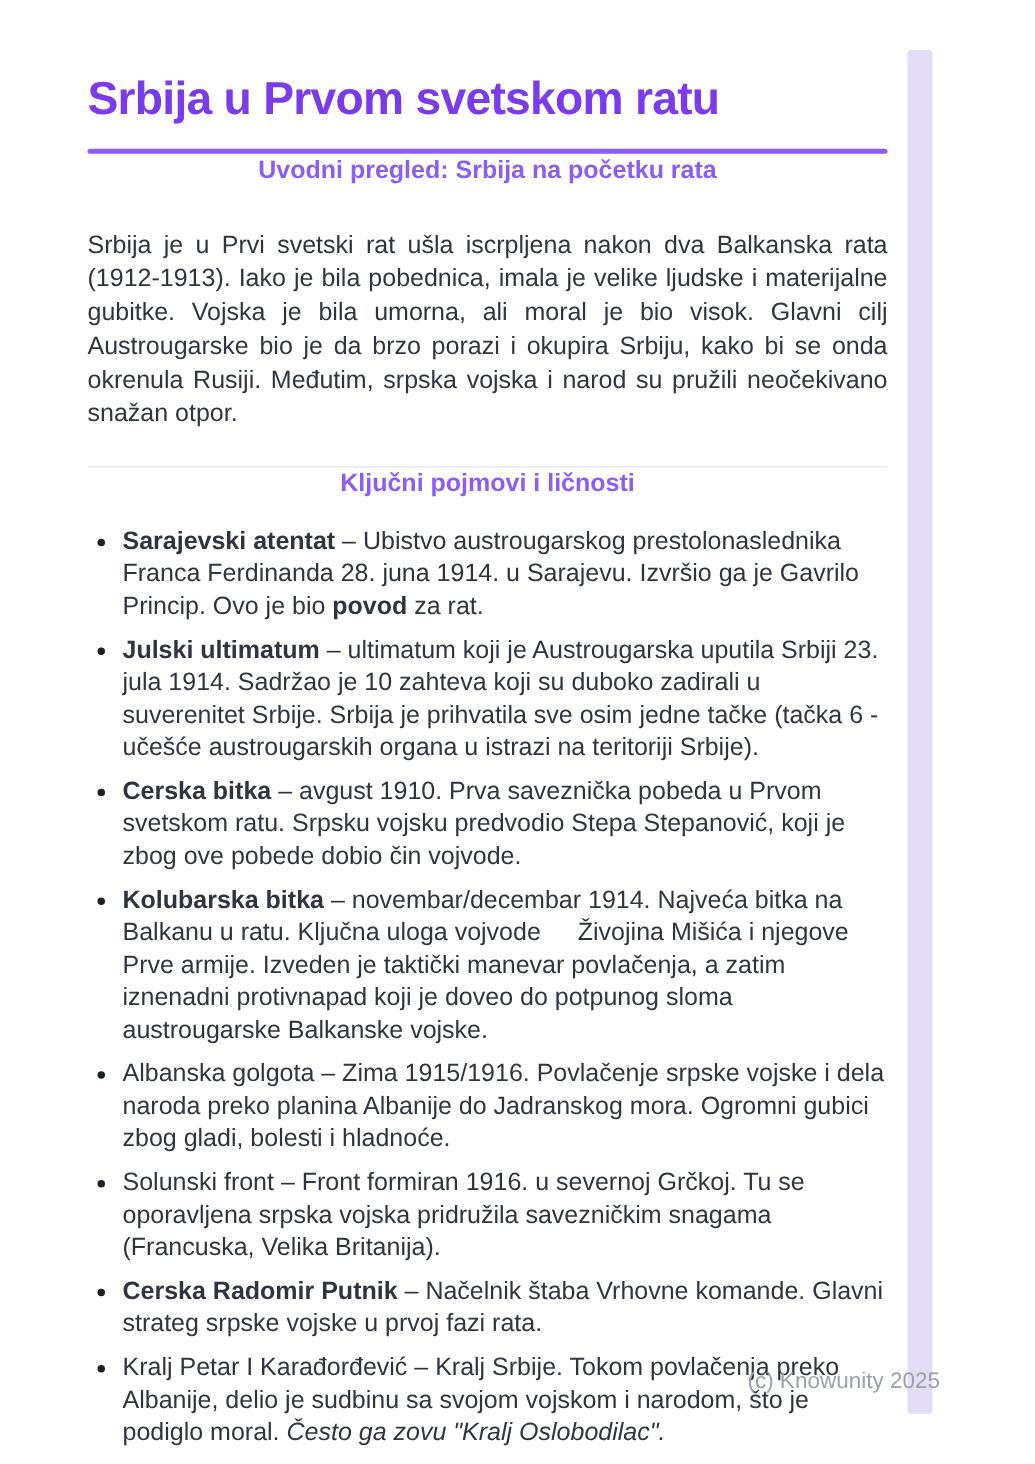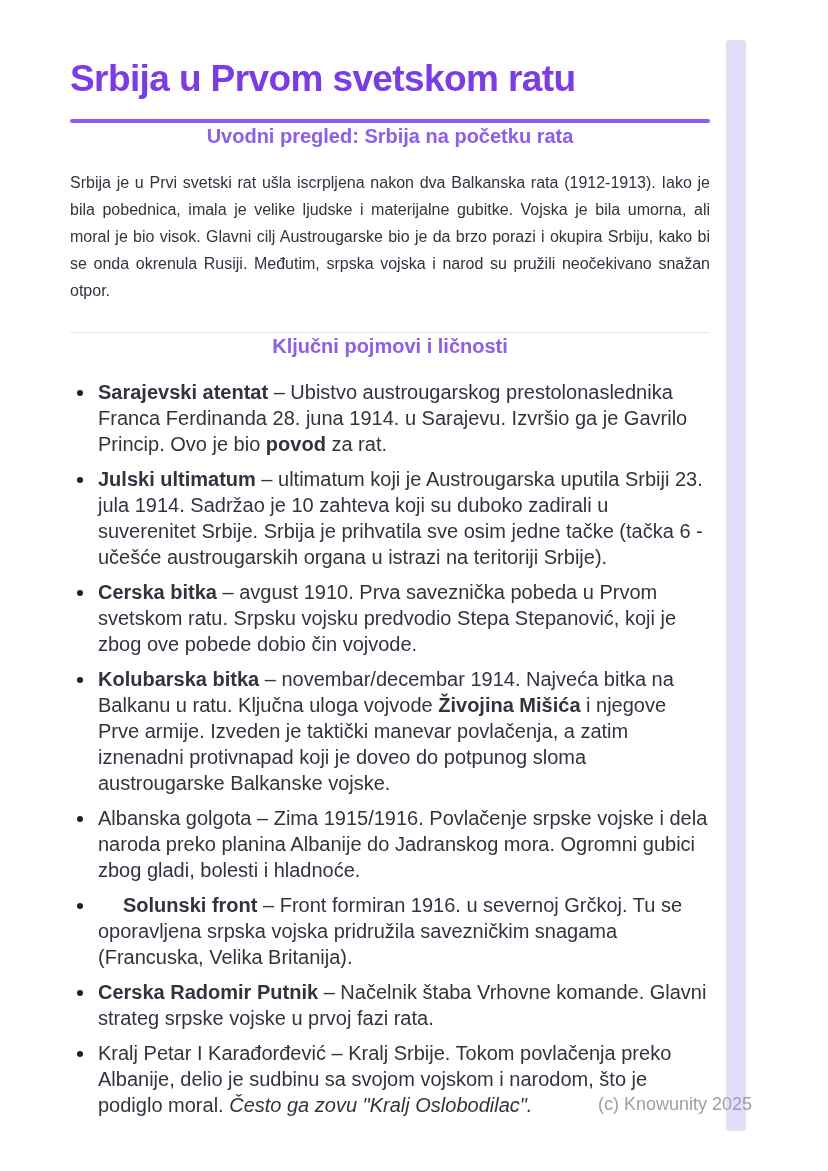--- a/index.html
+++ b/index.html
@@ -51,22 +51,22 @@
     margin: 0;
     font-size: 20px;
     line-height: 26px;
     font-weight: 700;
     color: var(--heading-purple, #8b5cf6);
     text-align: center;
   }
   .h2-intro { margin-top: 36px; }
   .h2-terms { margin-top: 32px; }
   p.intro-paragraph {
-    margin: 20px 0 0 0;
-    font-size: 16px;
+    margin: 34px 0 0 0;
+    font-size: 20px;
     line-height: 27px;
     text-align: justify;
     color: var(--body-text, #2f3440);
   }
   hr.divider {
     margin: 28px 0 0 0;
     border: none;
     border-top: 1px solid var(--divider, #e5e7eb);
   }
   ul.terms-list {
@@ -111,23 +111,23 @@
     <p class="intro-paragraph">Srbija je u Prvi svetski rat ušla iscrpljena nakon dva Balkanska rata (1912-1913). Iako je bila pobednica, imala je velike ljudske i materijalne gubitke. Vojska je bila umorna, ali moral je bio visok. Glavni cilj Austrougarske bio je da brzo porazi i okupira Srbiju, kako bi se onda okrenula Rusiji. Međutim, srpska vojska i narod su pružili neočekivano snažan otpor.</p>
 
     <hr class="divider">
 
     <h2 class="section-heading h2-terms">Ključni pojmovi i ličnosti</h2>
 
     <ul class="terms-list">
         <li><span style="font-weight: 700;">Sarajevski atentat</span><span> – Ubistvo austrougarskog prestolonaslednika Franca Ferdinanda 28. juna 1914. u Sarajevu. Izvršio ga je Gavrilo Princip. Ovo je bio </span><span style="font-weight: 700;">povod</span><span> za rat.</span></li>
         <li><span style="font-weight: 700;">Julski ultimatum</span><span> – ultimatum koji je Austrougarska uputila Srbiji 23. jula 1914. Sadržao je 10 zahteva koji su duboko zadirali u suverenitet Srbije. Srbija je prihvatila sve osim jedne tačke (tačka 6 - učešće austrougarskih organa u istrazi na teritoriji Srbije).</span></li>
         <li><span style="font-weight: 700;">Cerska bitka</span><span> – avgust 1910. Prva saveznička pobeda u Prvom svetskom ratu. Srpsku vojsku predvodio </span><span style="font-weight: 400;">Stepa Stepanović</span><span>, koji je zbog ove pobede dobio čin vojvode.</span></li>
-        <li><span style="font-weight: 700;">Kolubarska bitka</span><span> – novembar/decembar 1914. Najveća bitka na Balkanu u ratu. Ključna uloga vojvode </span><span style="font-weight: 700;">Živojina Mišića</span><span> i njegove Prve armije. Izveden je taktički manevar povlačenja, a zatim iznenadni protivnapad koji je doveo do potpunog sloma austrougarske Balkanske vojske.</span></li>
+        <li><span style="font-weight: 700;">Kolubarska bitka</span><span> – novembar/decembar 1914. Najveća bitka na Balkanu u ratu. Ključna uloga vojvode </span><span style="font-weight: 400; margin-left: 24px;">Živojina Mišića</span><span> i njegove Prve armije. Izveden je taktički manevar povlačenja, a zatim iznenadni protivnapad koji je doveo do potpunog sloma austrougarske Balkanske vojske.</span></li>
         <li><span style="font-weight: 400;">Albanska golgota</span><span> – Zima 1915/1916. Povlačenje srpske vojske i dela naroda preko planina Albanije do Jadranskog mora. Ogromni gubici zbog gladi, bolesti i hladnoće.</span></li>
-        <li><span style="font-weight: 700; margin-left: 25px;">Solunski front</span><span> – Front formiran 1916. u severnoj Grčkoj. Tu se oporavljena srpska vojska pridružila savezničkim snagama (Francuska, Velika Britanija).</span></li>
+        <li><span style="font-weight: 400;">Solunski front</span><span> – Front formiran 1916. u severnoj Grčkoj. Tu se oporavljena srpska vojska pridružila savezničkim snagama (Francuska, Velika Britanija).</span></li>
         <li><span style="font-weight: 700;">Cerska Radomir Putnik</span><span> – Načelnik štaba Vrhovne komande. Glavni strateg srpske vojske u prvoj fazi rata.</span></li>
         <li><span style="font-weight: 400;">Kralj Petar I Karađorđević</span><span> – Kralj Srbije. Tokom povlačenja preko Albanije, delio je sudbinu sa svojom vojskom i narodom, što je podiglo moral. </span><span style="font-style: italic;">Često ga zovu "Kralj Oslobodilac".</span></li>
       </ul>
 
   </div>
 
   <div class="footer">(c) Knowunity 2025</div>
 
 </div>
 

